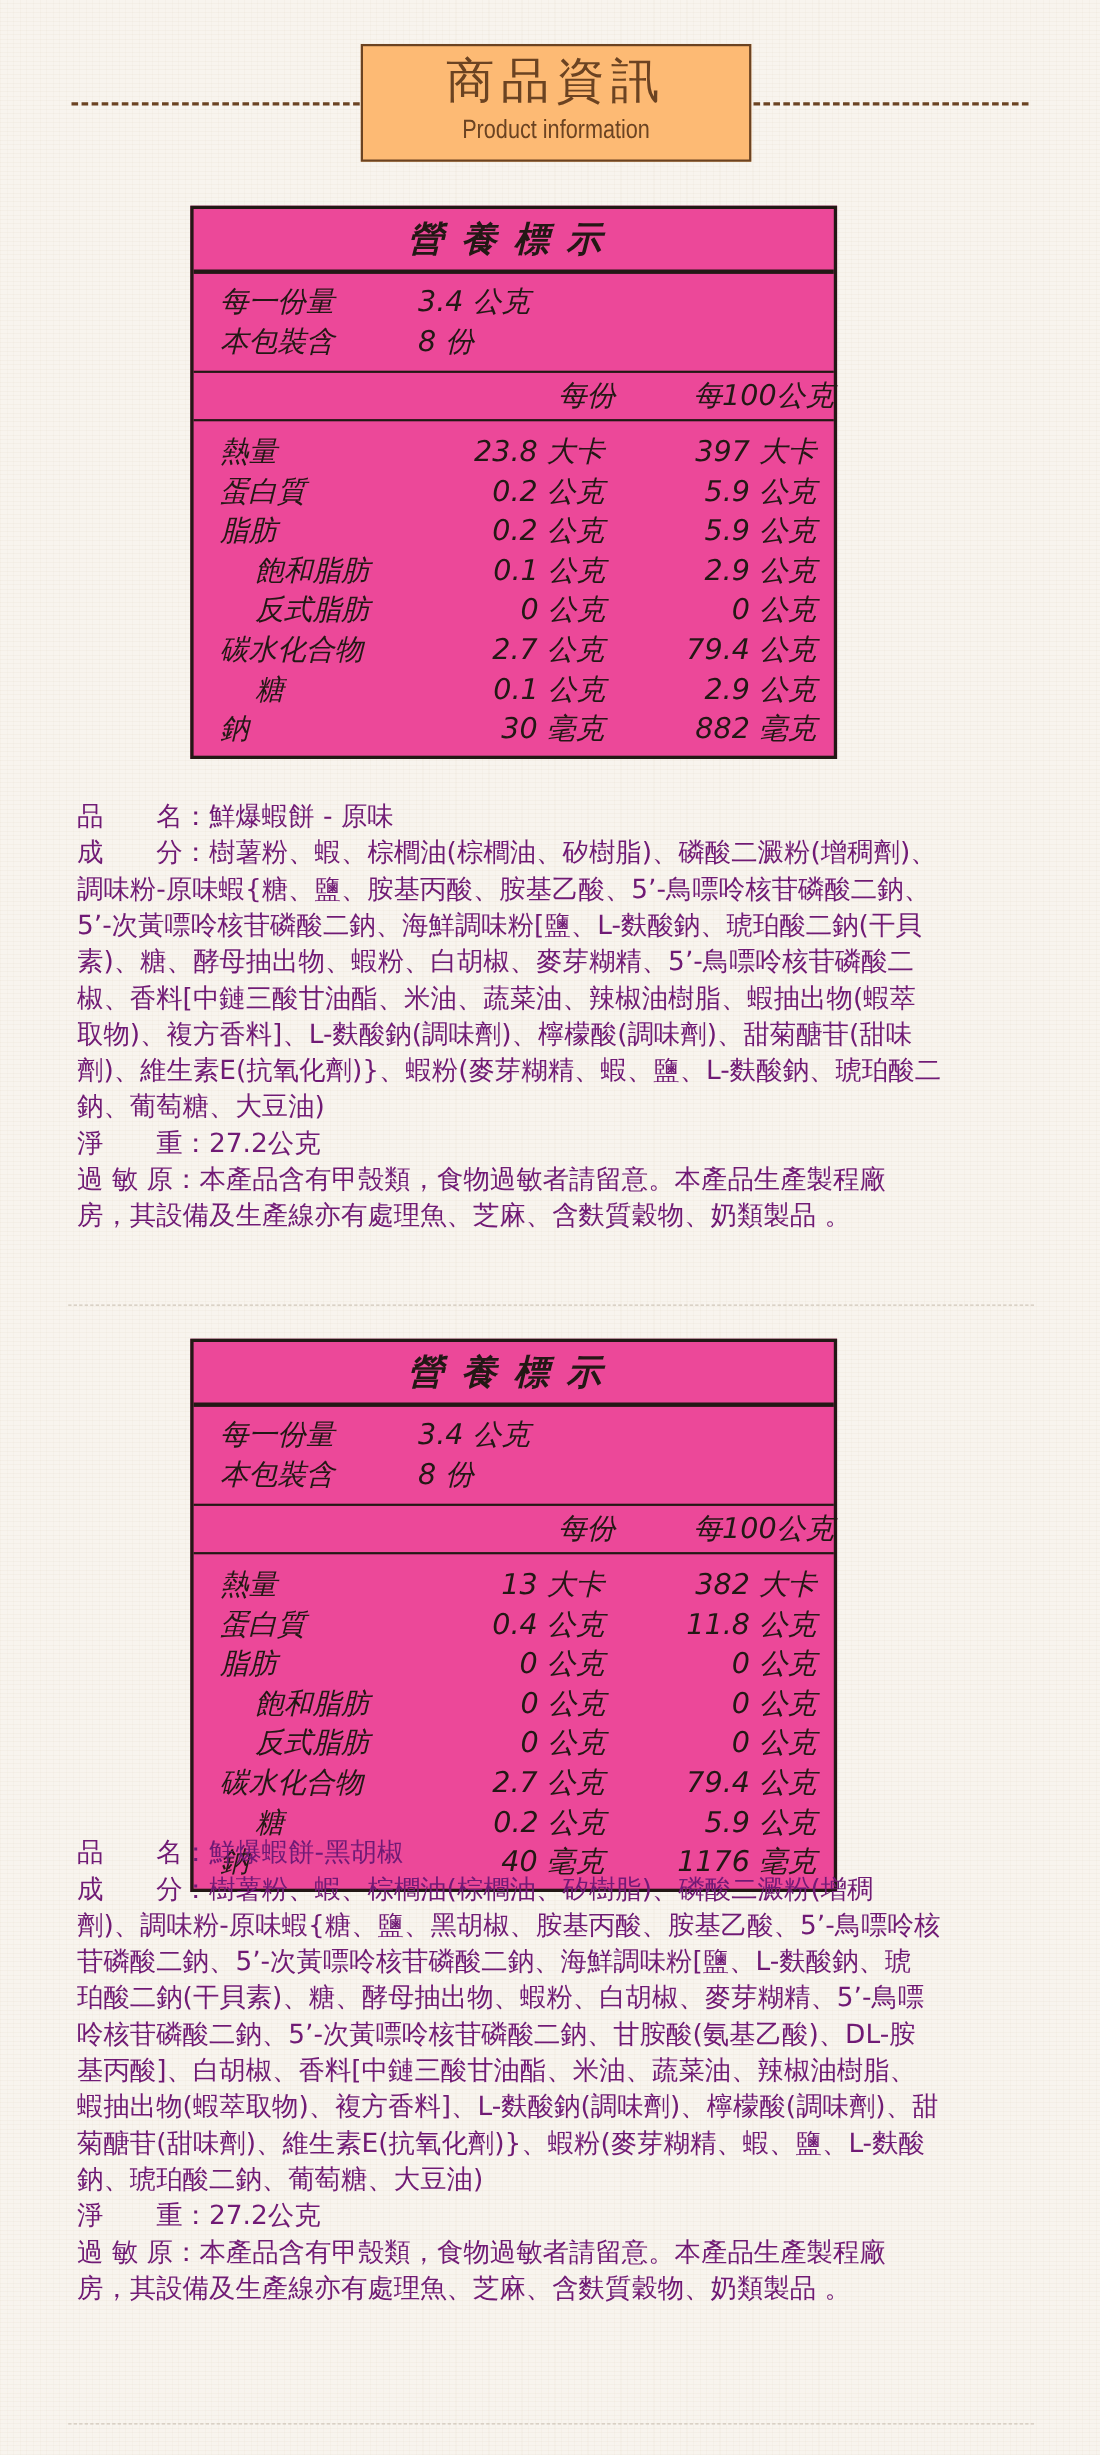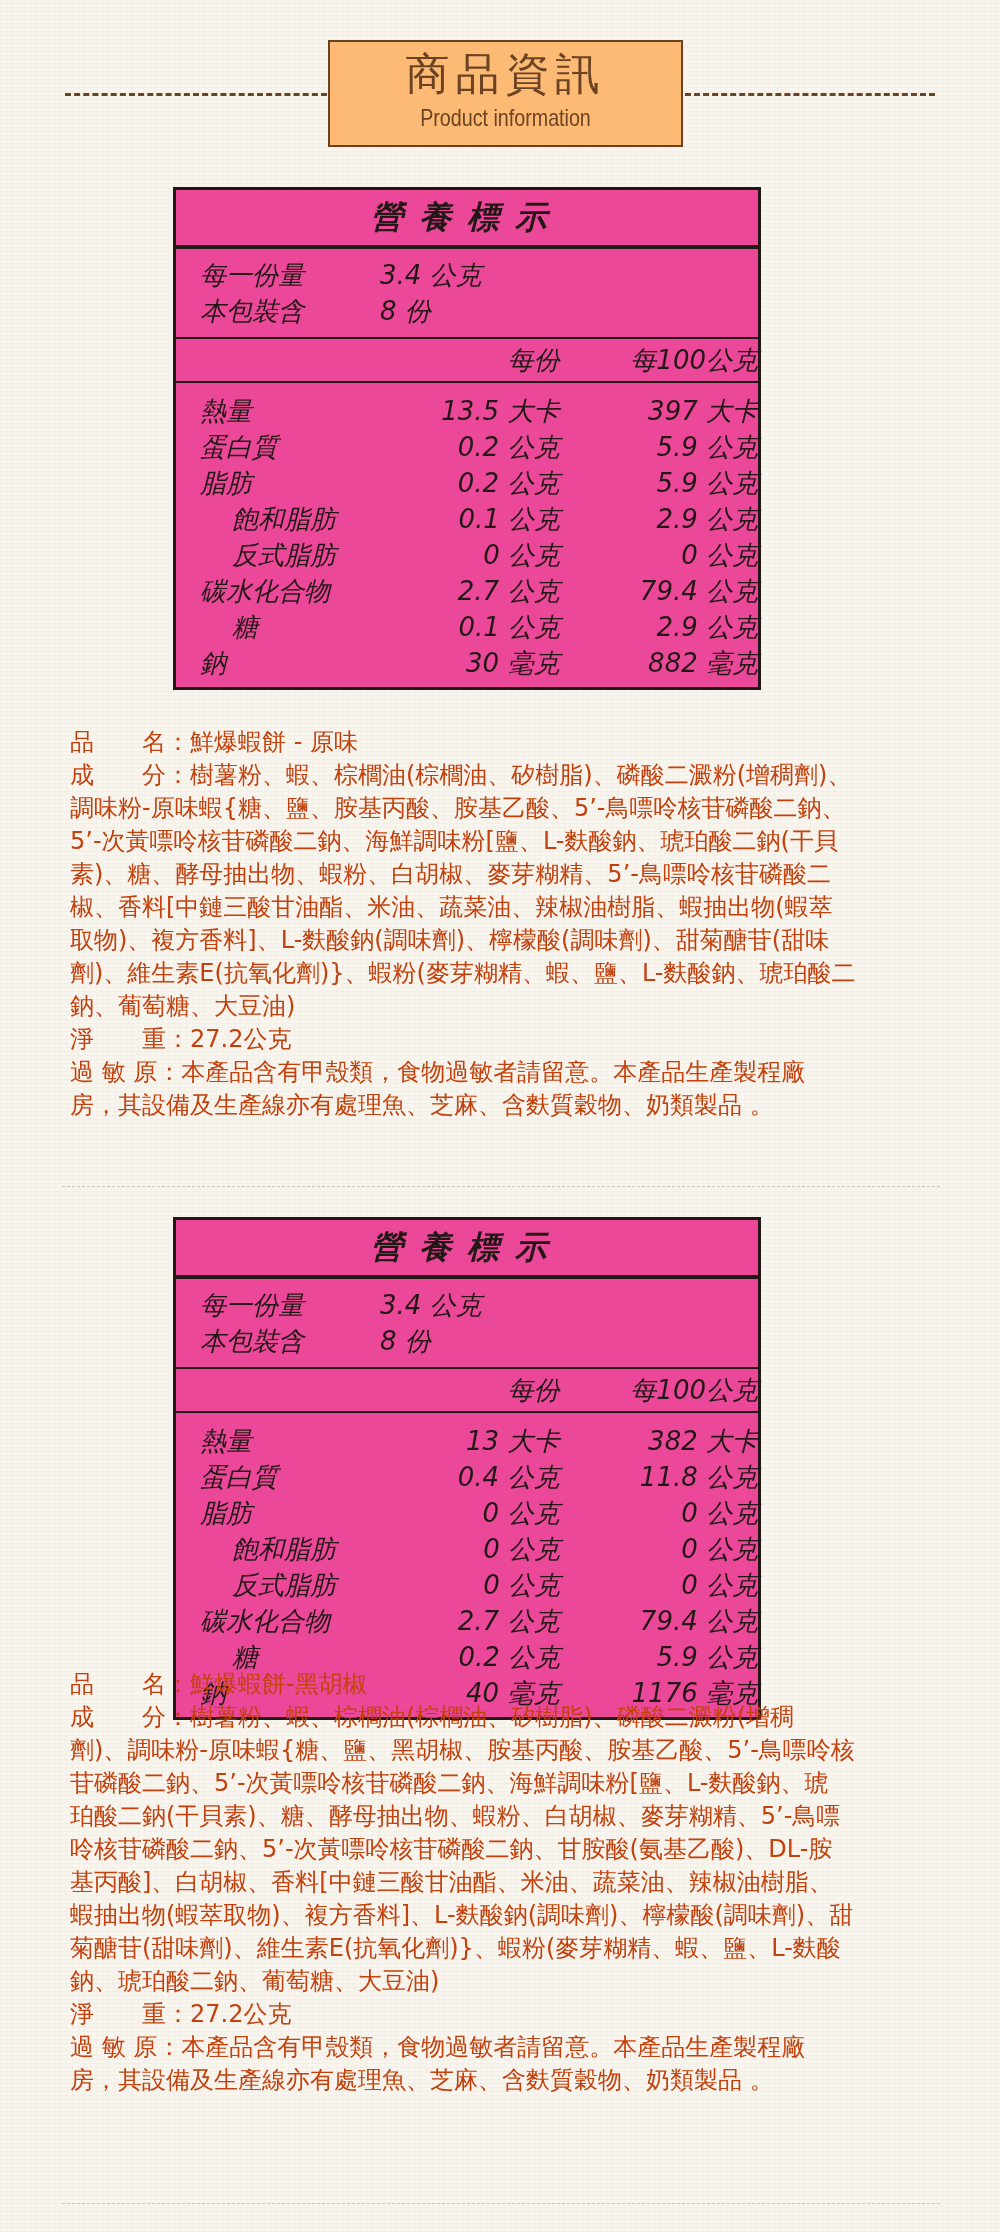--- a/index.html
+++ b/index.html
@@ -43,27 +43,27 @@
   }
   .ntable .serving { padding: 8px 0 8px 24px; border-bottom: 2px solid #231815; }
   .ntable .serving .row { display: flex; height: 36px; line-height: 36px; }
   .ntable .serving .lbl { width: 180px; }
   .ntable .colhead {
     display: flex; height: 42px; line-height: 42px; border-bottom: 2px solid #231815; justify-content: space-between;
   }
   .ntable .colhead .c1, .ntable .nrow .c1 { width: 210px; padding-left: 24px; }
   .ntable .colhead .c2, .ntable .nrow .c2 { width: 170px; text-align: right; }
   .ntable .colhead .c3, .ntable .nrow .c3 { width: 210px; text-align: right; }
-  .ntable .nutrients { padding: 10px 0 6px 0; }
+  .ntable .nutrients { padding: 10px 16px 6px 0; }
   .ntable .nrow { display: flex; height: 36px; line-height: 36px; }
   .ntable .nrow.indent .c1 { padding-left: 56px; width: 178px; }
   
   .desc {
     position: absolute; left: 70px; width: 880px;
-    font-size: 24px; line-height: 33px; color: #c2410c;
+    font-size: 24px; line-height: 33px; color: #701a75;
   }
   .desc .line { white-space: pre; }
   .divider {
     position: absolute; left: 62px; width: 878px; height: 0;
     border-top: 1px dashed #cfc6b9;
   }
 </style>
 </head>
 <body>
 
@@ -87,21 +87,21 @@
     </div>
   </div>
   <div class="colhead">
     <span class="c1"></span>
     <span class="c2">每份</span>
     <span class="c3">每100公克</span>
   </div>
   <div class="nutrients">
     <div class="nrow">
         <span class="c1">熱量</span>
-        <span class="c2">13.5 大卡</span>
+        <span class="c2">23.8 大卡</span>
         <span class="c3">397 大卡</span>
       </div>
     <div class="nrow">
         <span class="c1">蛋白質</span>
         <span class="c2">0.2 公克</span>
         <span class="c3">5.9 公克</span>
       </div>
     <div class="nrow">
         <span class="c1">脂肪</span>
         <span class="c2">0.2 公克</span>

